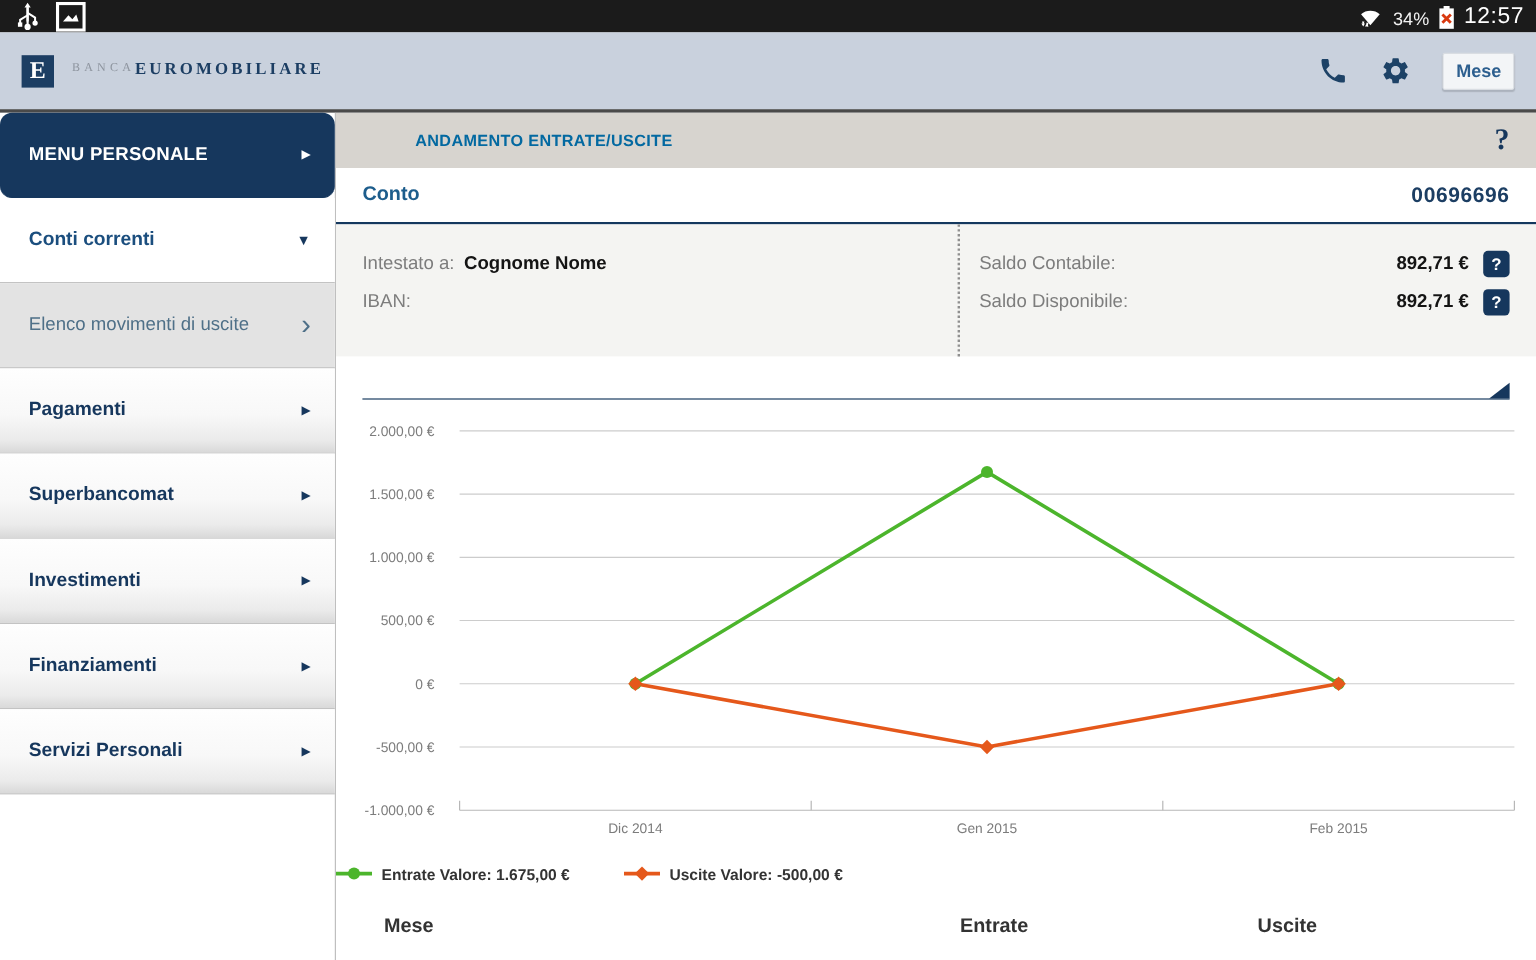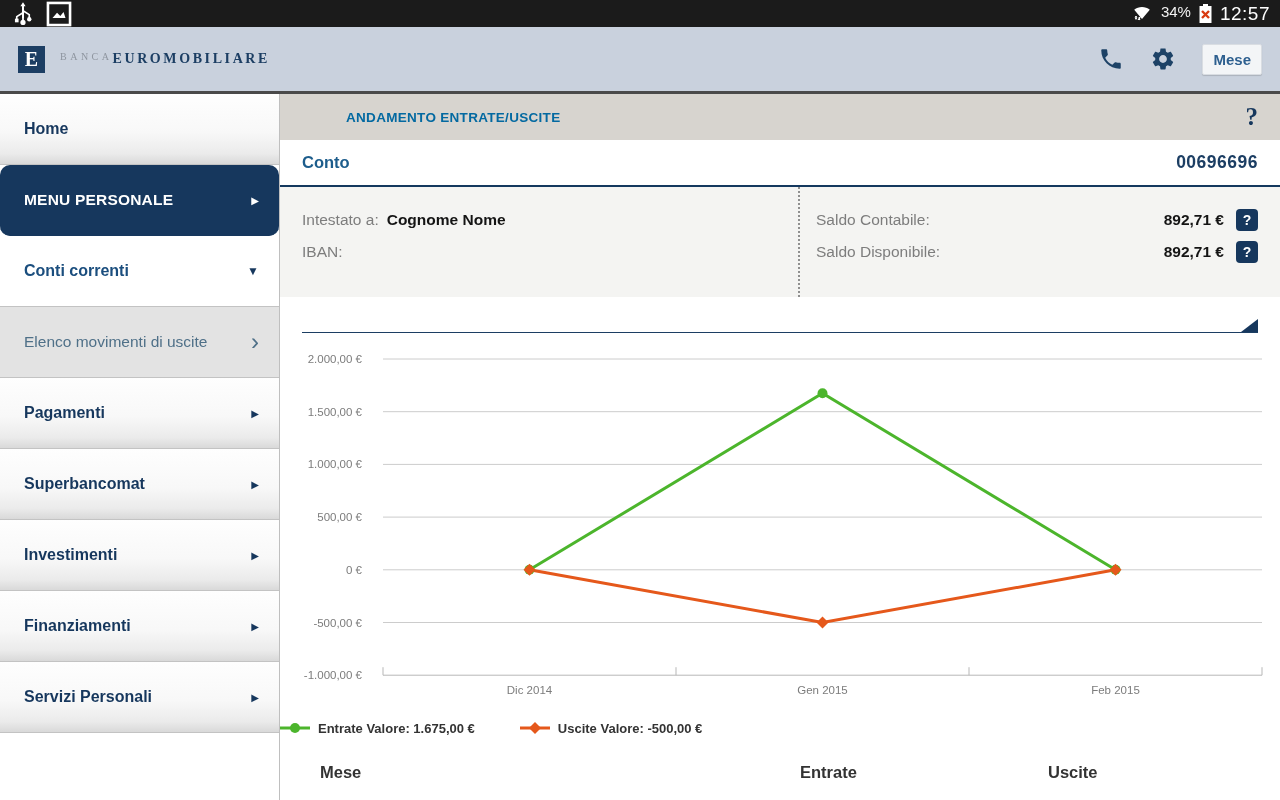--- a/index.html
+++ b/index.html
@@ -4,21 +4,21 @@
 <style>
   * { margin:0; padding:0; box-sizing:border-box; }
   html,body { width:1280px; height:800px; overflow:hidden; background:#fff;
               font-family:"Liberation Sans", sans-serif; }
   .screen { position:relative; width:1280px; height:800px; background:#fff; overflow:hidden; }
 
   
   .statusbar { height:27px; background:#1b1b1b; display:flex; align-items:center;
                padding:0 10px; color:#fff; }
   .sb-left { display:flex; align-items:center; gap:10px; }
-  .sb-right { margin-left:auto; display:flex; align-items:flex-start; gap:7px; }
+  .sb-right { margin-left:auto; display:flex; align-items:flex-end; gap:7px; }
   .sb-batt-txt { font-size:15px; color:#f2f2f2; }
   .sb-time { font-size:19px; color:#fdfdfd; letter-spacing:.5px; }
 
   
   .appheader { height:64px; background:#c9d1dd; display:flex; align-items:center; padding:0 18px; }
   .logo { display:flex; align-items:center; }
   .logo-square { width:27px; height:27px; background:#1c3e63; color:#fff; display:flex;
                  align-items:center; justify-content:center;
                  font-family:"Liberation Serif", serif; font-size:20px; font-weight:bold; }
   .logo-text { margin-left:5px; display:flex; flex-direction:row; line-height:1.05;
@@ -151,23 +151,20 @@
       <svg class="hdr-icon" viewBox="0 0 24 24">
         <path fill="#1d4266" d="M19.14 12.94c.04-.3.06-.61.06-.94 0-.32-.02-.64-.07-.94l2.03-1.58c.18-.14.23-.41.12-.61l-1.92-3.32c-.12-.22-.37-.29-.59-.22l-2.39.96c-.5-.38-1.03-.7-1.62-.94l-.36-2.54c-.04-.24-.24-.41-.48-.41h-3.84c-.24 0-.43.17-.47.41l-.36 2.54c-.59.24-1.13.57-1.62.94l-2.39-.96c-.22-.08-.47 0-.59.22L2.74 8.87c-.12.21-.08.47.12.61l2.03 1.58c-.05.3-.09.63-.09.94s.02.64.07.94l-2.03 1.58c-.18.14-.23.41-.12.61l1.92 3.32c.12.22.37.29.59.22l2.39-.96c.5.38 1.03.7 1.62.94l.36 2.54c.05.24.24.41.48.41h3.84c.24 0 .44-.17.47-.41l.36-2.54c.59-.24 1.13-.56 1.62-.94l2.39.96c.22.08.47 0 .59-.22l1.92-3.32c.12-.22.07-.47-.12-.61l-2.01-1.58zM12 15.6c-1.98 0-3.6-1.62-3.6-3.6s1.62-3.6 3.6-3.6 3.6 1.62 3.6 3.6-1.62 3.6-3.6 3.6z"></path>
       </svg>
       <button class="esci-btn">Mese</button>
     </div>
   </div>
 
   <div class="body">
 
     <nav class="sidebar">
-        <div class="sb-item v-gradient-light">
-          <span class="sb-label">Home</span>
-        </div>
         <div class="sb-item v-dark">
           <span class="sb-label">MENU PERSONALE</span>
           <span class="sb-arrow a-right-white">▶</span>
         </div>
         <div class="sb-item v-white-bold">
           <span class="sb-label">Conti correnti</span>
           <span class="sb-arrow a-down">▼</span>
         </div>
         <div class="sb-item v-sub-gray">
           <span class="sb-label">Elenco movimenti di uscite</span>

